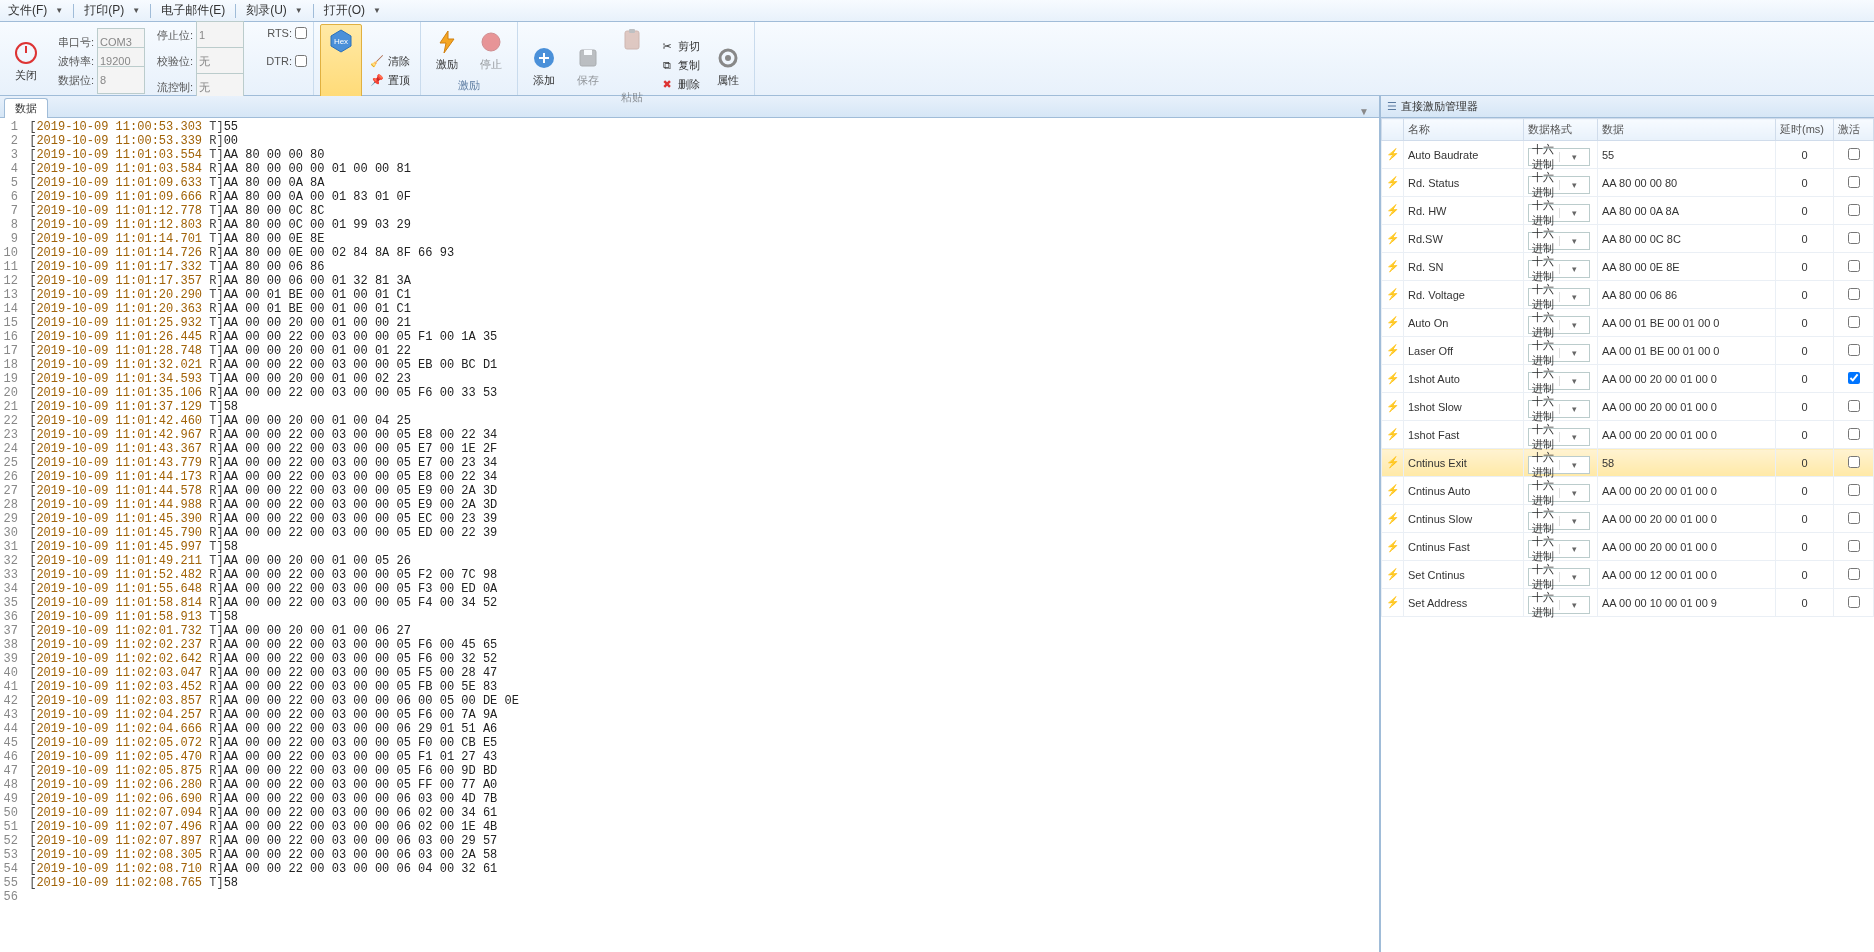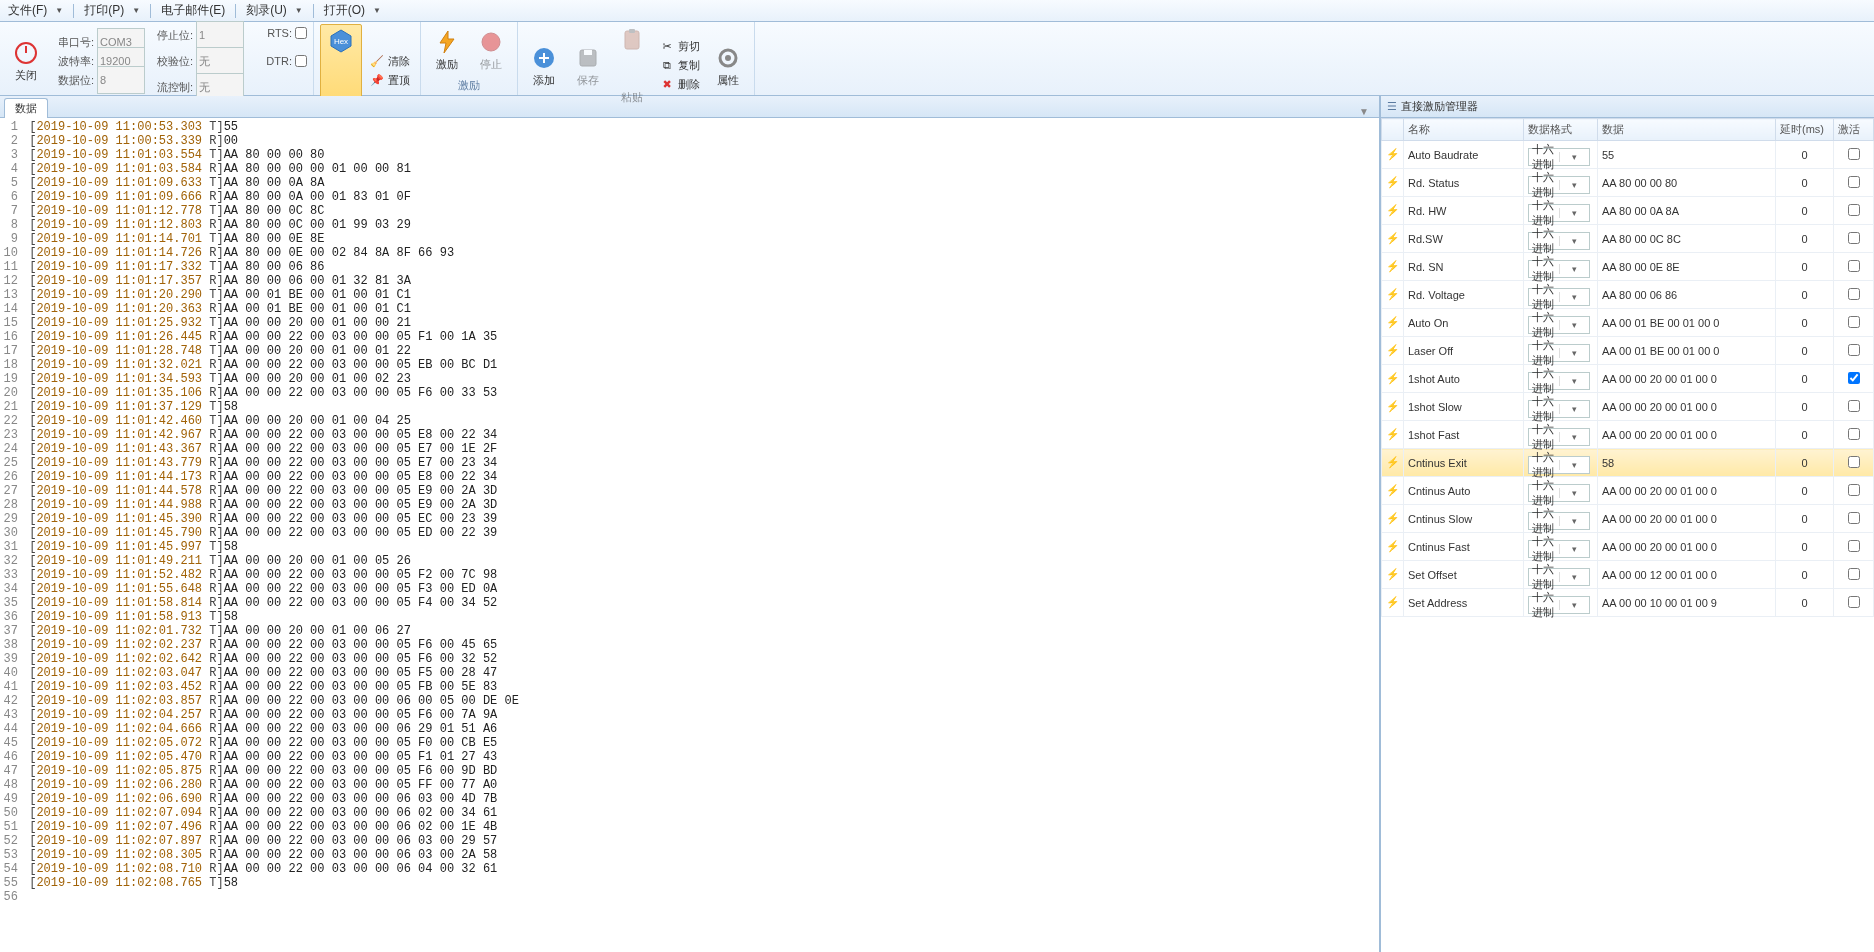--- a/index.html
+++ b/index.html
@@ -435,21 +435,21 @@
                 <td class="col-fmt"><span class="ddl">
                     <span>十六进制</span>
                     <span class="ar">▾</span>
                   </span></td>
                 <td class="col-data">AA 00 00 20 00 01 00 0</td>
                 <td class="col-delay">0</td>
                 <td class="col-act"><input type="checkbox" class="cellchk" style=""></td>
               </tr>
               <tr>
                 <td class="col-ic"><span class="bolt">⚡</span></td>
-                <td class="col-name">Set Offset</td>
+                <td class="col-name">Set Cntinus</td>
                 <td class="col-fmt"><span class="ddl">
                     <span>十六进制</span>
                     <span class="ar">▾</span>
                   </span></td>
                 <td class="col-data">AA 00 00 12 00 01 00 0</td>
                 <td class="col-delay">0</td>
                 <td class="col-act"><input type="checkbox" class="cellchk" style=""></td>
               </tr>
               <tr>
                 <td class="col-ic"><span class="bolt">⚡</span></td>

